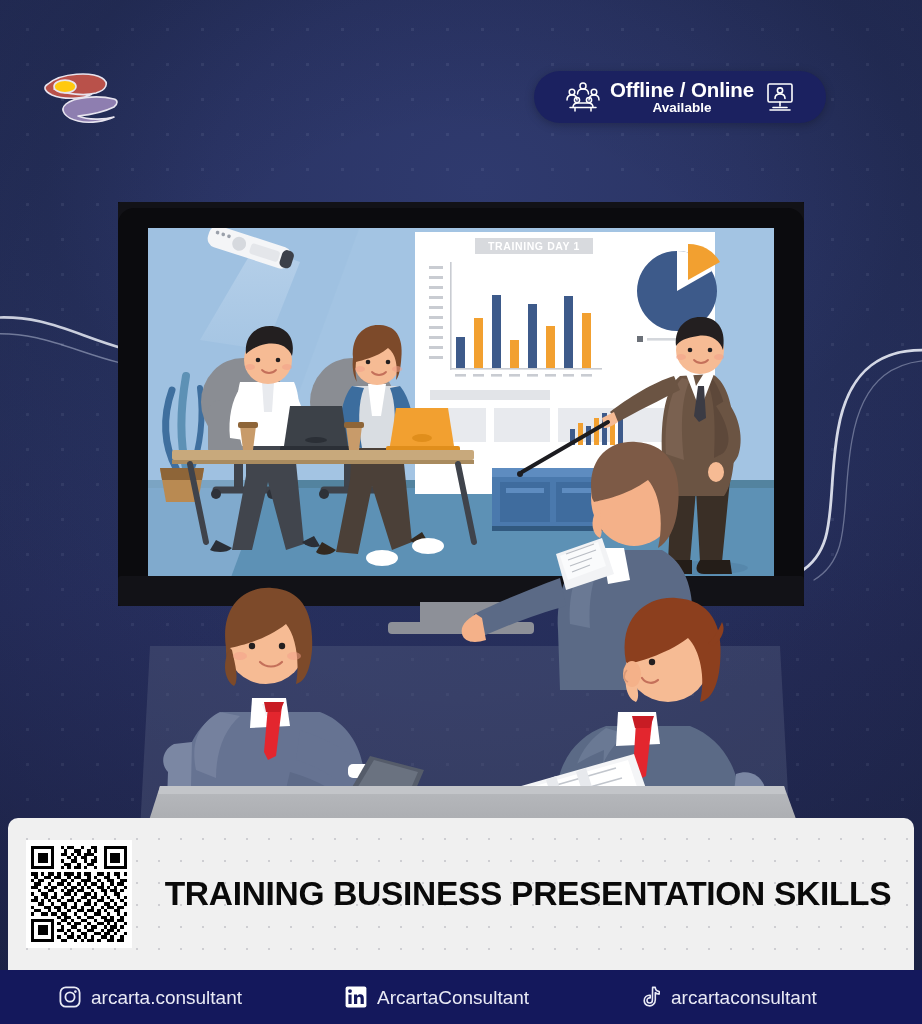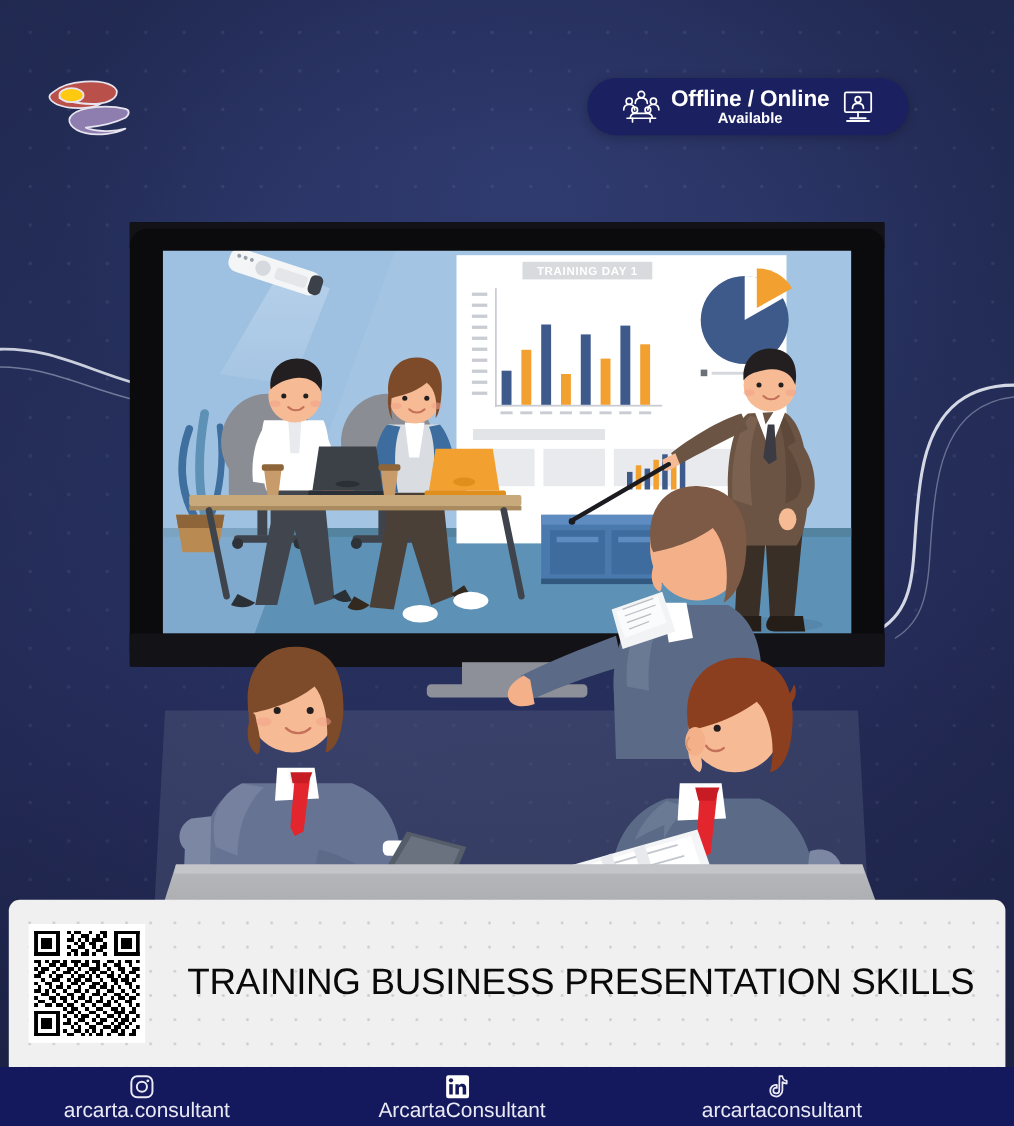--- a/index.html
+++ b/index.html
@@ -87,37 +87,36 @@
     background:#ffffff;
     padding:5px;
   }
   .qr svg { display:block; width:100%; height:100%; }
   .poster-title {
     position:absolute; left:150px; top:26px;
     width:740px; height:100px;
     display:flex; align-items:center; justify-content:center;
     text-align:center;
     color:#0a0a0a;
-    font-size:33.5px; font-weight:normal;
+    font-size:33.5px; font-weight:bold;
     line-height:1.22;
     letter-spacing:-0.3px;
   }
 
   
   .social-bar {
     position:absolute; left:0; top:970px;
     width:922px; height:54px;
     background:#14185c;
     display:flex; align-items:center;
   }
   .social-item {
     display:flex; align-items:center;
     color:#e9eaf5; font-size:19px;
     white-space:nowrap;
-    flex-direction:column;
   }
   .social-item:nth-child(1){ position:absolute; left:58px; }
   .social-item:nth-child(2){ position:absolute; left:344px; }
   .social-item:nth-child(3){ position:absolute; left:638px; }
   .social-ico { width:24px; height:24px; margin-right:9px; flex:none; }
   .social-label { line-height:1; }
 </style>
 </head>
 <body>
 

